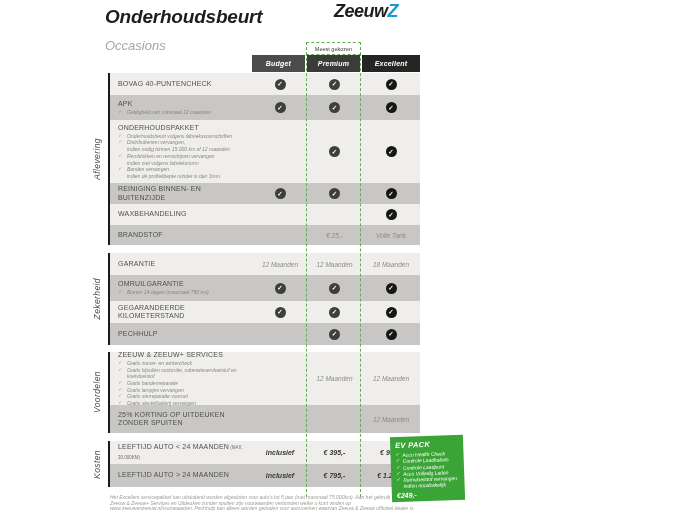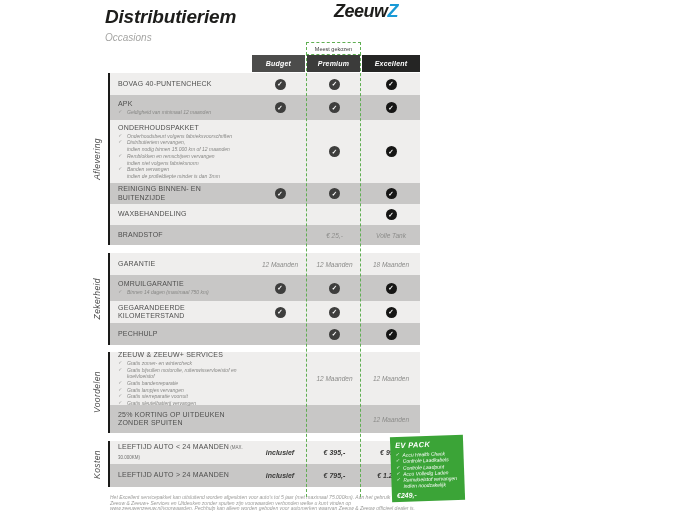--- a/index.html
+++ b/index.html
@@ -2,21 +2,21 @@
 <html><head>
 <meta charset="utf-8">
 <style>
   html,body{margin:0;padding:0;background:#fff;}
   .page{position:relative;width:685px;height:514px;background:#ffffff;
         font-family:"Liberation Sans",sans-serif;overflow:hidden;}
 
   
   .title-block{position:absolute;left:105px;top:6px;}
   .page-title{font-size:19px;font-weight:bold;font-style:italic;color:#1d1d1b;letter-spacing:-0.2px;}
-  .page-subtitle{font-size:10px;font-style:italic;color:#a5a5a3;margin-top:4px;}
+  .page-subtitle{font-size:13px;font-style:italic;color:#a5a5a3;margin-top:10px;}
 
   .logo{position:absolute;left:334px;top:4px;width:98px;line-height:15px;}
   .logo-row{white-space:nowrap;}
   .logo-word{font-size:18px;font-weight:bold;font-style:italic;color:#1d1d1b;letter-spacing:-0.5px;}
   .logo-z{font-size:18px;font-weight:bold;font-style:italic;color:#199ad6;}
   .logo-amp{font-size:13px;font-weight:bold;font-style:italic;color:#199ad6;}
 
   
   .col-head{position:absolute;top:55px;height:17px;display:flex;align-items:center;justify-content:center;
             color:#fff;font-style:italic;font-weight:bold;font-size:7px;letter-spacing:0.2px;}
@@ -77,21 +77,21 @@
   
   .footnote{position:absolute;left:110px;top:495px;width:306px;
             font-size:5px;line-height:5.7px;color:#9b9b99;font-style:italic;}
 </style>
 </head>
 <body>
 
 <div class="page">
 
   <div class="title-block">
-    <div class="page-title">Distributieriem</div>
+    <div class="page-title">Onderhoudsbeurt</div>
     <div class="page-subtitle">Occasions</div>
   </div>
 
   <div class="logo">
     <div class="logo-row"><span class="logo-word">Zeeuw</span><span class="logo-z">Z</span></div>
   </div>
 
   <div id="plan-columns">
       <div class="col-head col-0">Budget</div>
       <div class="col-head col-1">Premium</div>

